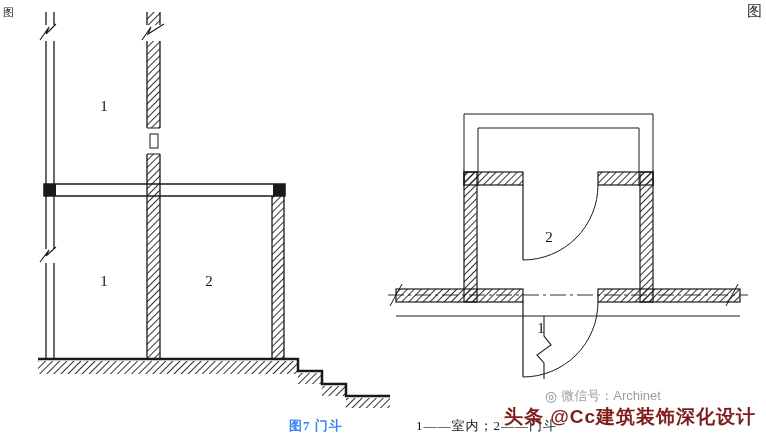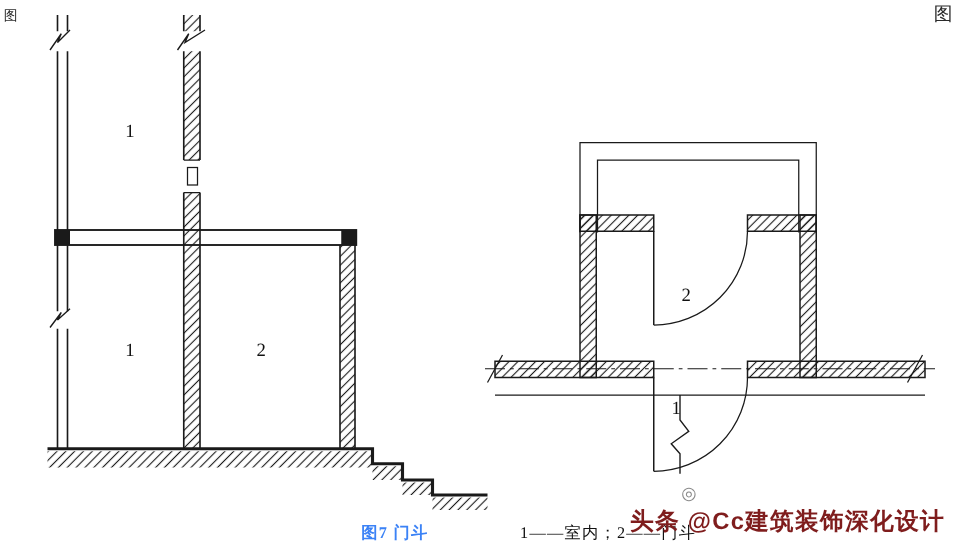--- a/index.html
+++ b/index.html
@@ -120,19 +120,20 @@
   <div class="lbl" style="left:104px;top:281px">1</div>
   <div class="lbl" style="left:209px;top:281px">2</div>
   <div class="lbl" style="left:549px;top:237px">2</div>
   <div class="lbl" style="left:541px;top:328px">1</div>
 
   <div class="caption">图7 门斗</div>
   <div class="legend">1——室内；2——门斗</div>
 
   <div class="wm1">
     <span class="logo">◎</span>
+    <span>微信号：Archinet</span>
   </div>
   <div class="wm2">头条 @Cc建筑装饰深化设计</div>
 
   <div class="corner tl">图</div>
   <div class="corner tr">图</div>
 
 </div>
 
 </body></html>

